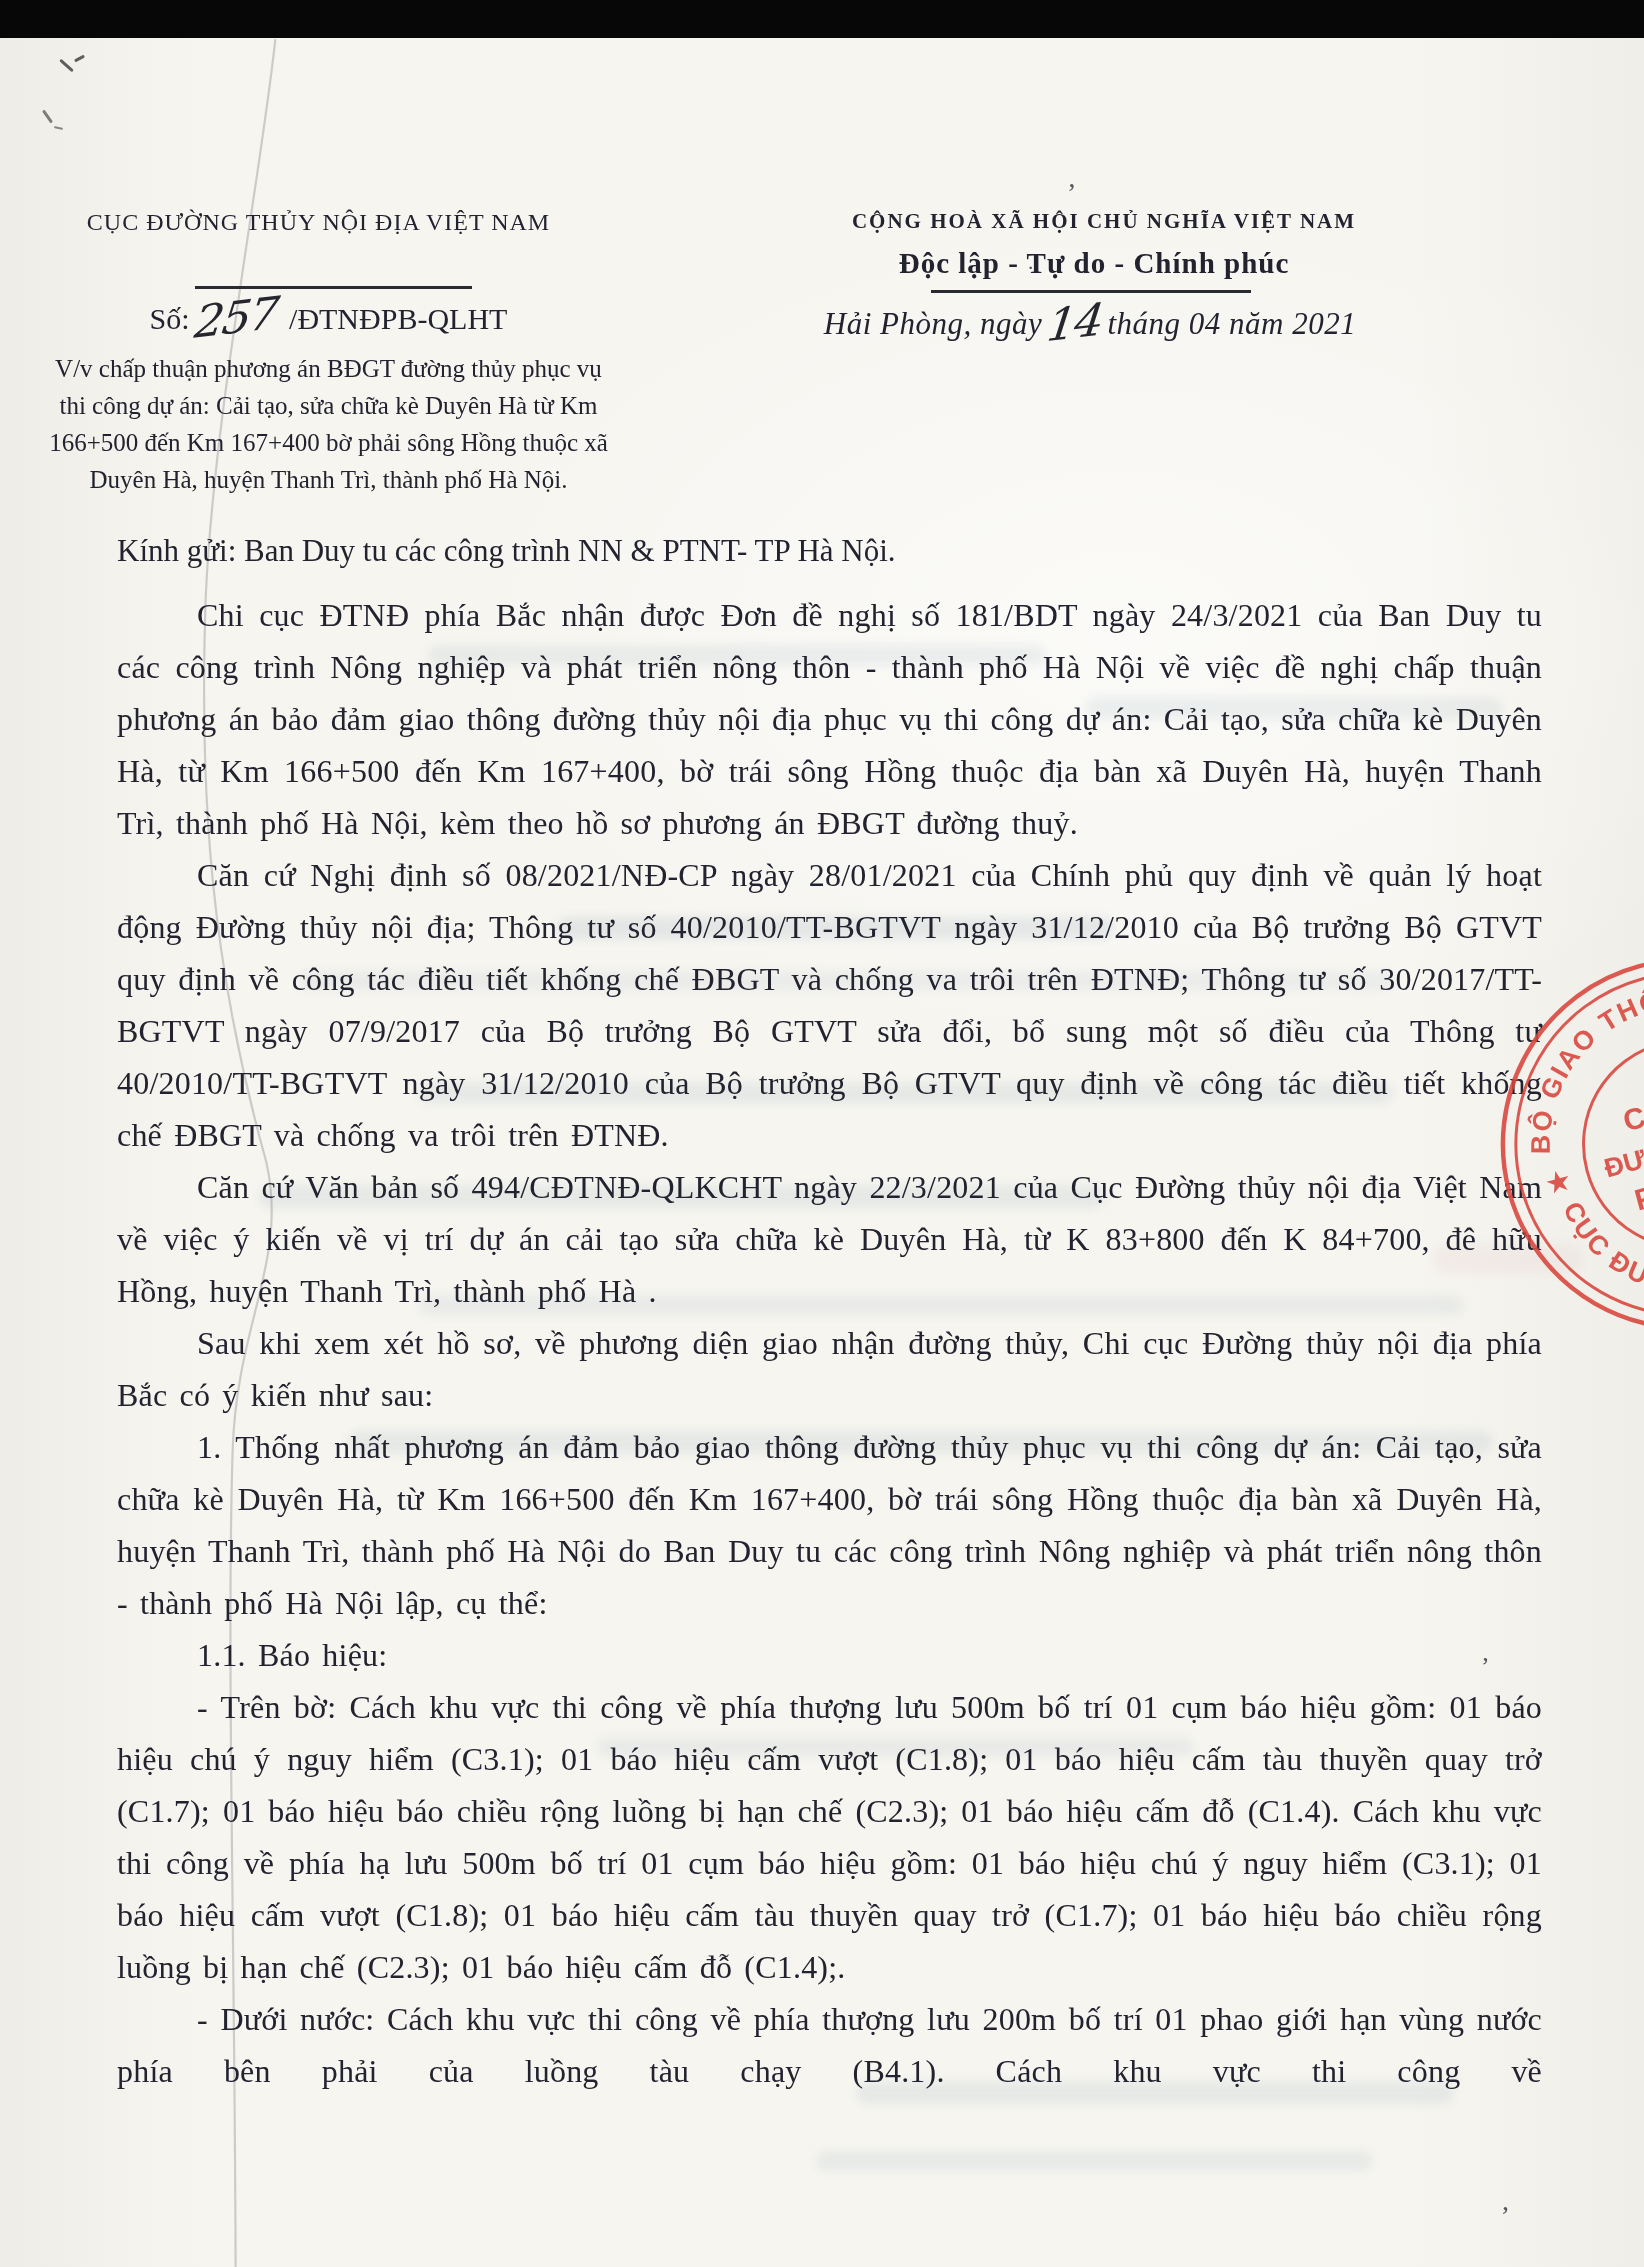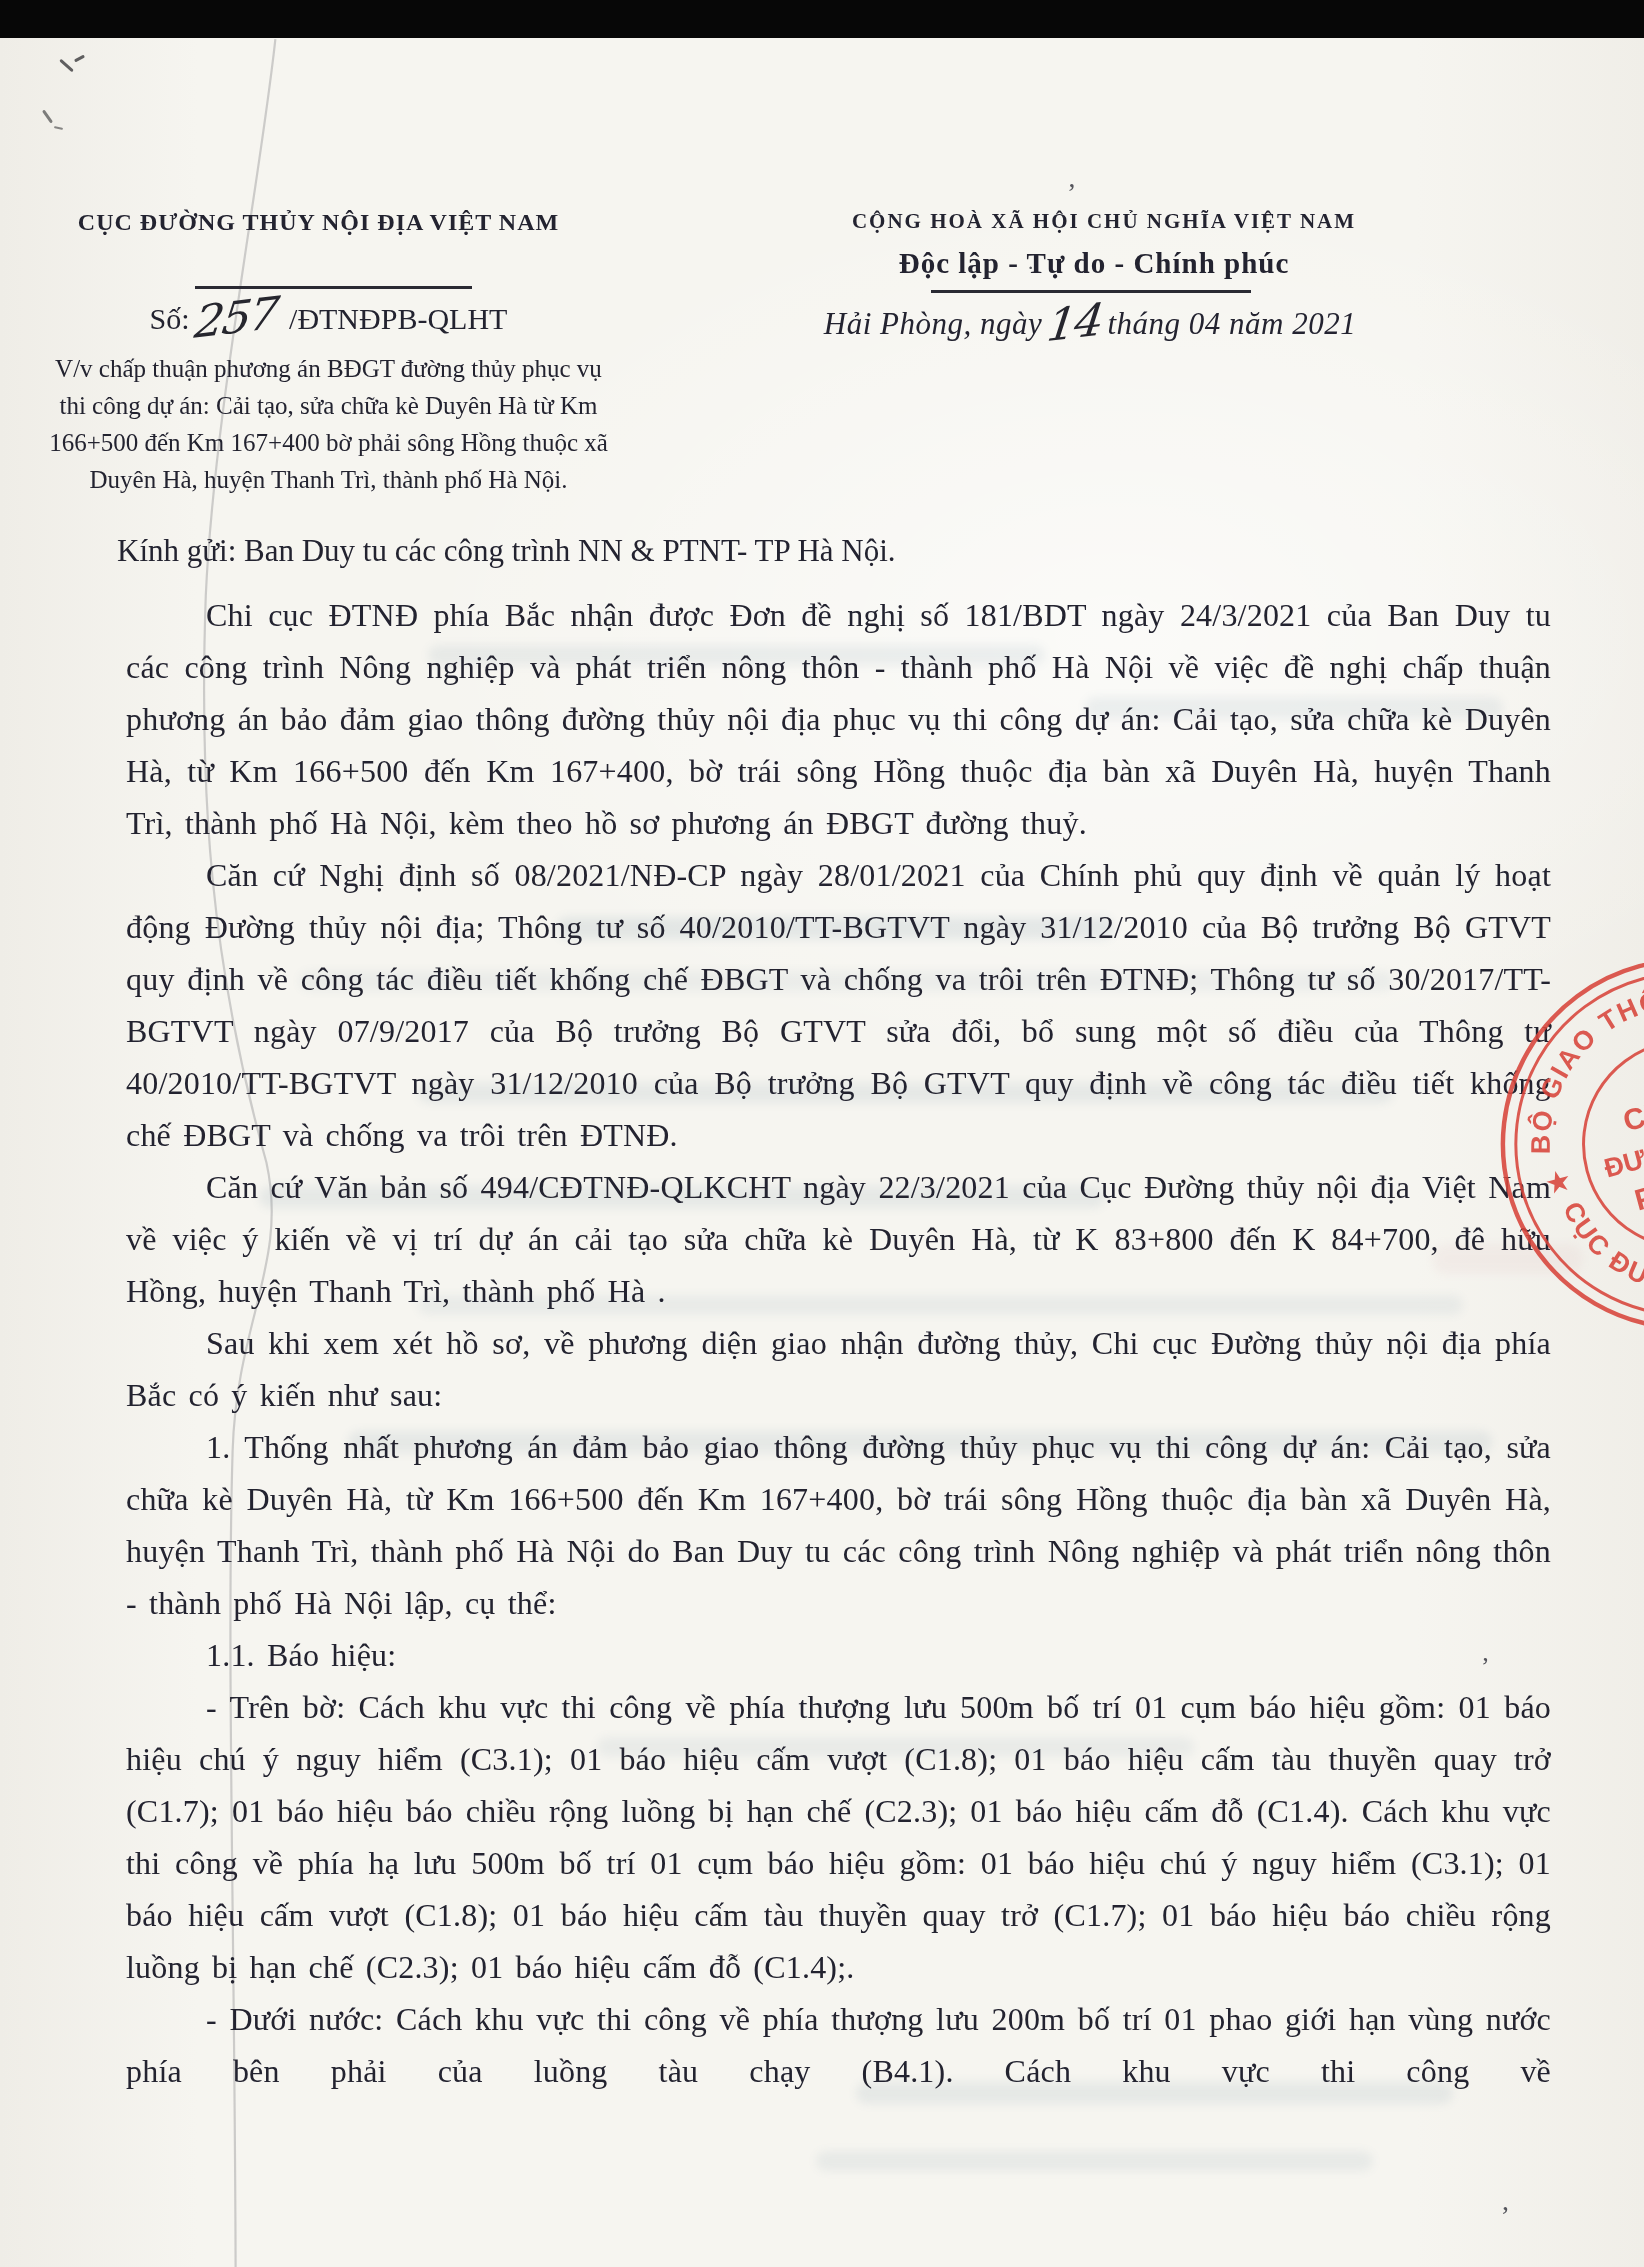--- a/index.html
+++ b/index.html
@@ -10,21 +10,21 @@
       linear-gradient(90deg, #efede7 0%, #f6f5f0 12%, #f6f5f0 86%, #f0eee8 100%),
       #f5f4ef;
     font-family:"Liberation Serif", serif;
     color:#232330;
   }
   .topbar { position:absolute; left:0; top:0; width:100%; height:38px; background:#070707; }
   .abs { position:absolute; }
   .center { text-align:center; }
 
   
-  .h-left-1 { top:209px; left:60px; width:517px; font-size:24px; letter-spacing:1px;font-weight:bold; }
+  .h-left-1 { top:209px; left:60px; width:517px; font-size:24px; letter-spacing:1px; }
   .h-left-2 { top:242px; left:40px; width:557px; font-size:25px; font-weight:bold; letter-spacing:0.5px; }
   .rule-left { top:286px; left:195px; width:277px; height:3px; background:#2a2a33; }
   .doc-no { top:298px; left:60px; width:537px; font-size:30px; }
   .subject { top:350px; left:45px; width:567px; font-size:25px; line-height:37px; }
 
   
   .h-right-1 { top:209px; left:736px; width:736px; font-size:21px; font-weight:bold; letter-spacing:2px; }
   .h-right-2 { top:247px; left:736px; width:716px; font-size:29px; font-weight:bold; letter-spacing:1px; }
   .rule-right { top:290px; left:931px; width:320px; height:3px; background:#2a2a33; }
   .place-date { top:303px; left:697px; width:786px; font-size:31px; font-style:italic; letter-spacing:0.5px; }
@@ -33,21 +33,21 @@
     display:inline-block; font-family:"DejaVu Serif", serif; font-style:italic;
     font-size:45px; line-height:0.7; letter-spacing:-2px; color:#26262e;
     transform:skewX(-14deg) rotate(-7deg); position:relative; top:4px; margin:0 6px;
   }
 
   .recipient { top:533px; left:117px; width:1425px; font-size:31px; text-align:left; }
 
   .bodytext {
     top:589px; left:117px; width:1425px;
     font-size:32px; line-height:52px; text-align:justify;
-    word-spacing:4px; letter-spacing:0.2px;margin-left:9px;
+    word-spacing:4px; letter-spacing:0.2px;
   }
   .bodytext p { margin:0; text-indent:80px; }
   .bodytext p:last-child { text-align-last:justify; }
 
   .fold-svg { position:absolute; left:0; top:38px; pointer-events:none; }
 
   .ghost { position:absolute; background:#5b7d92; filter:blur(5px); border-radius:12px; pointer-events:none; }
   .ghost-pink { background:#c98f96; }
   .scrib { position:absolute; background:#2e2e30; border-radius:2px; opacity:0.75; }
   .mark { position:absolute; color:#55555c; }

